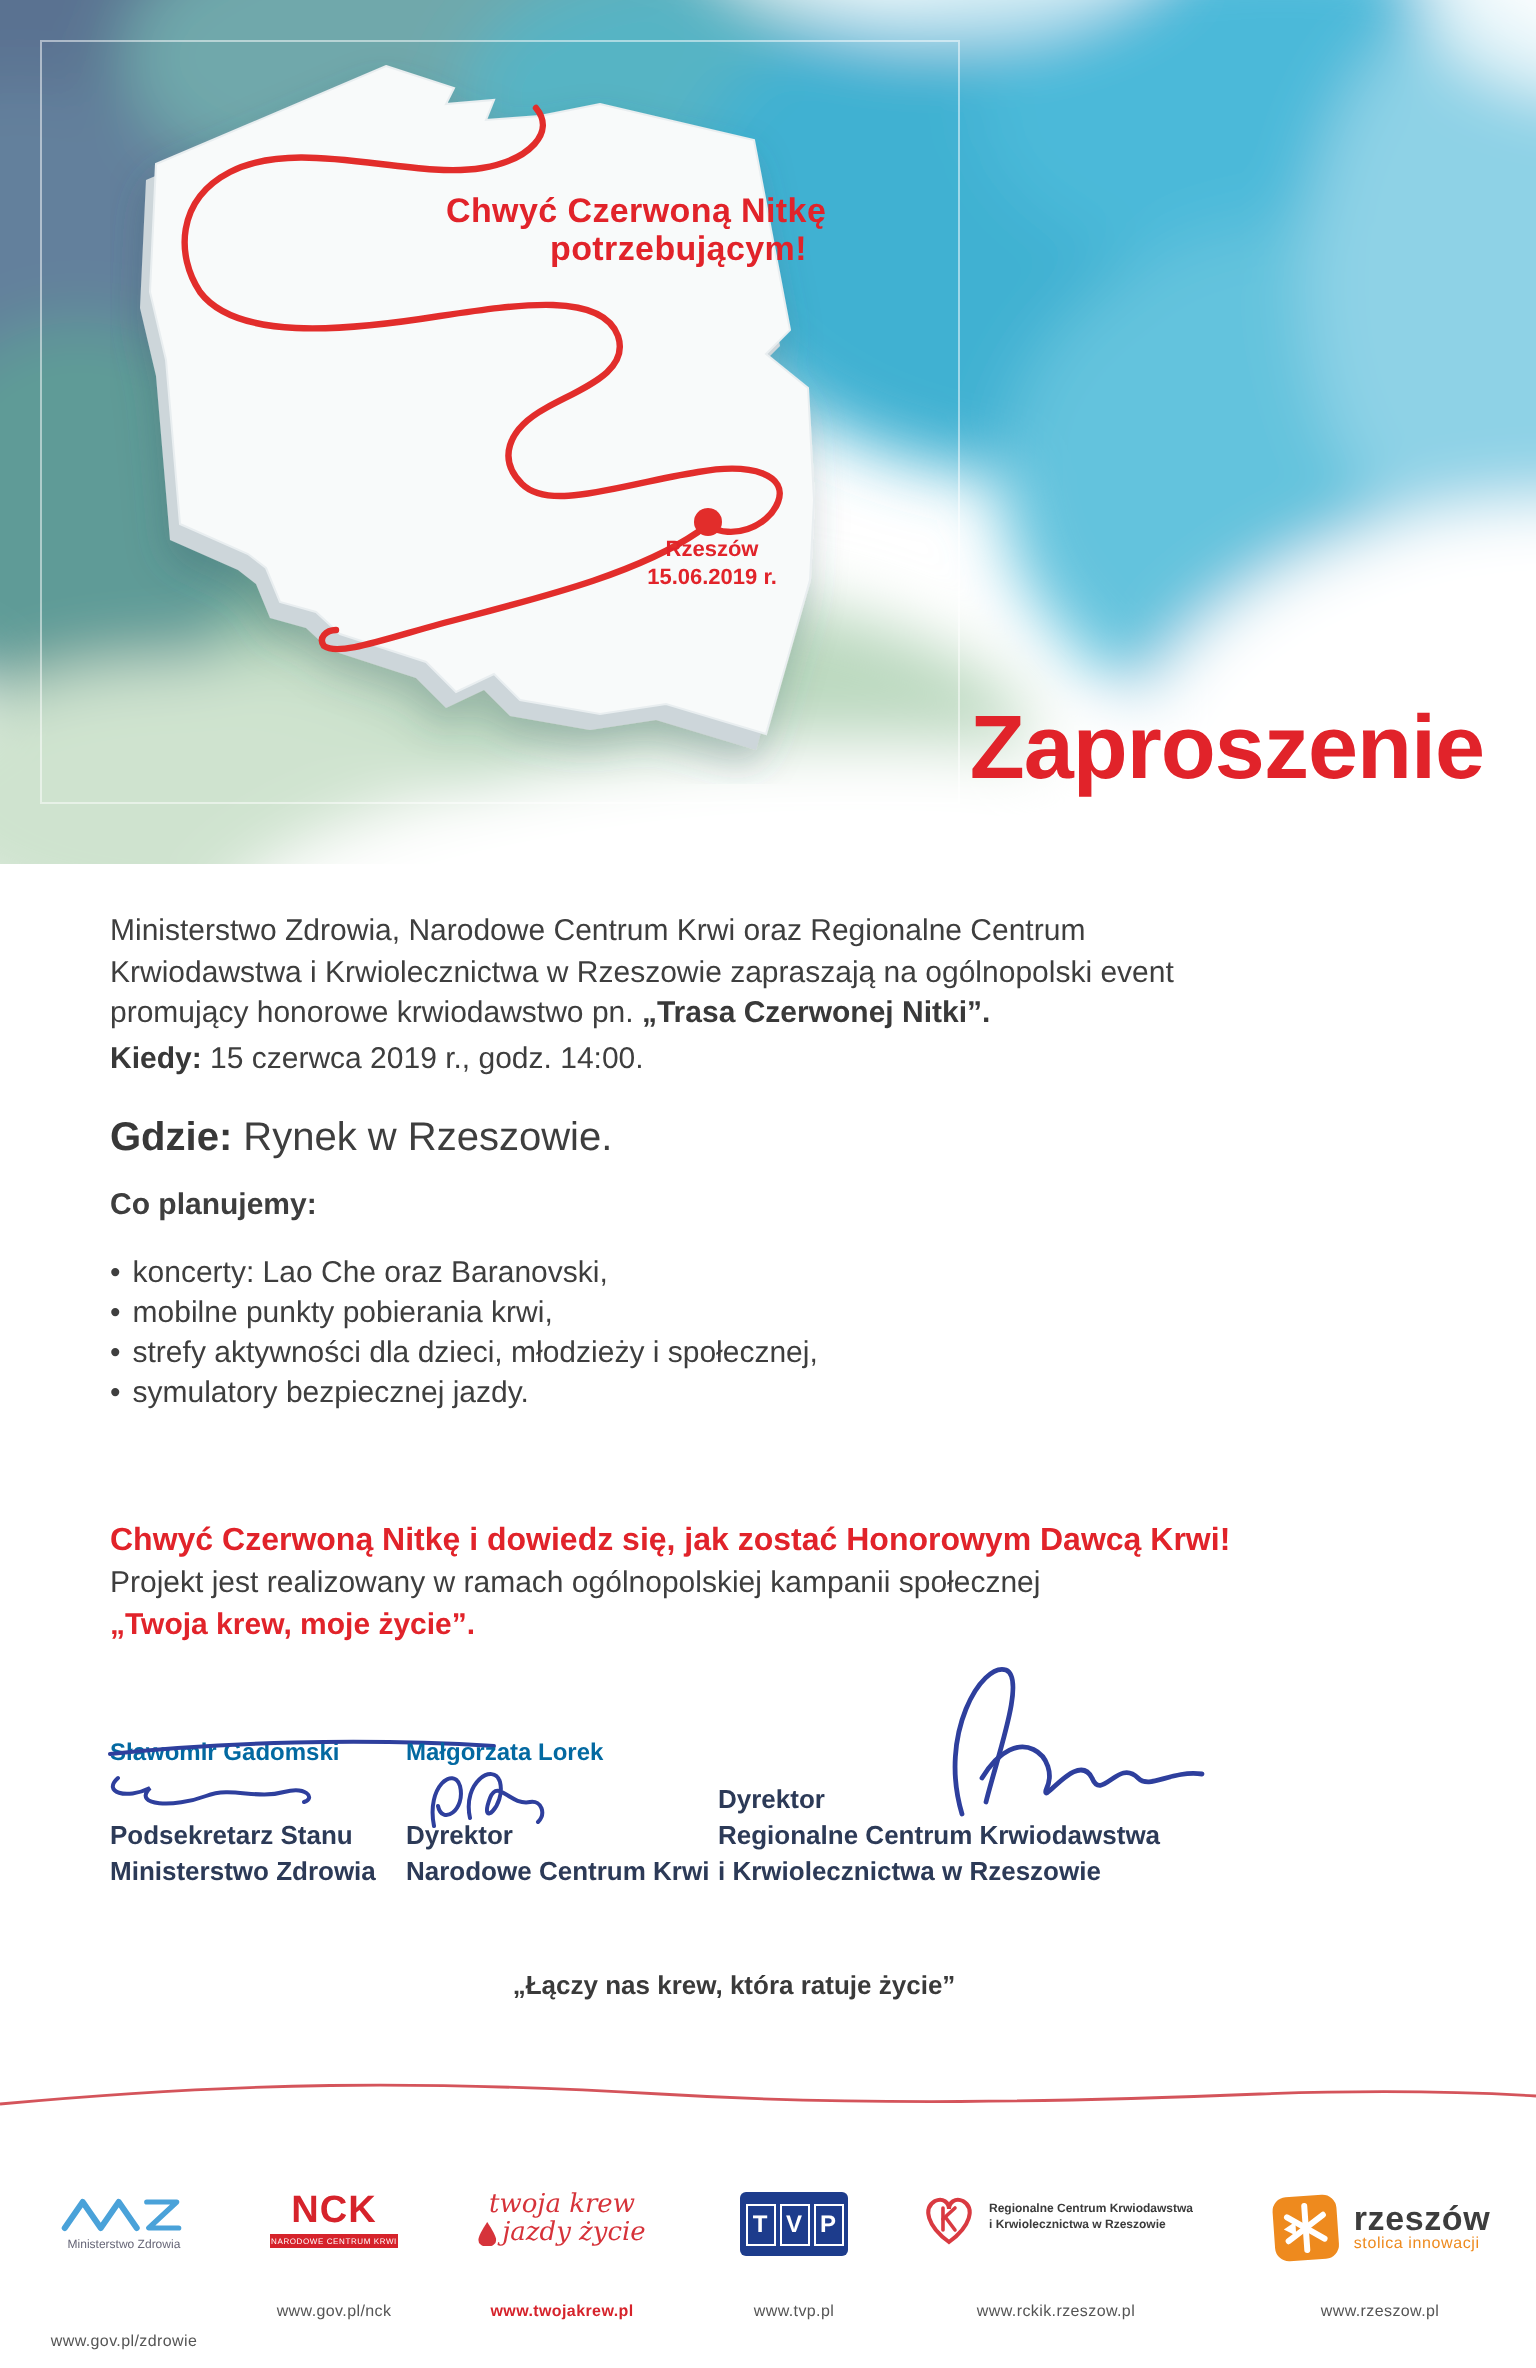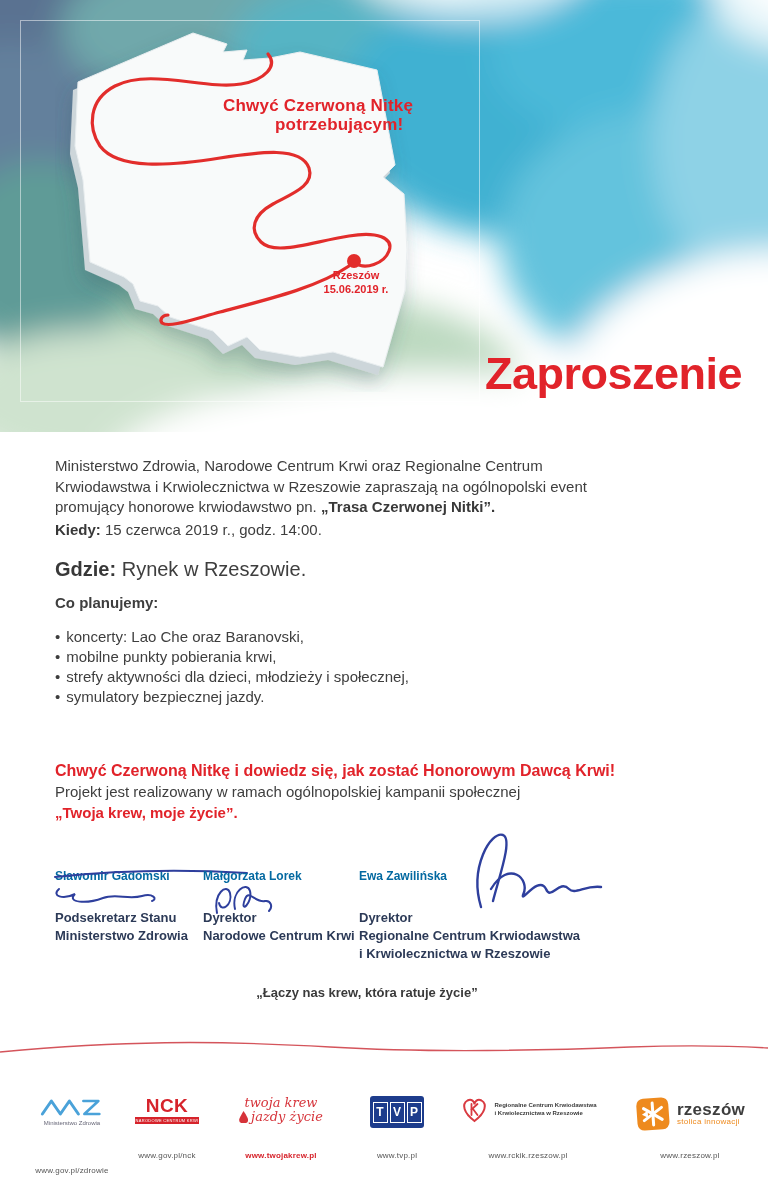--- a/index.html
+++ b/index.html
@@ -186,36 +186,35 @@
     </div>
   </div>
 
   <div class="sig-col c3">
     <svg class="sig-ink" style="left:92px;top:-38px;" width="160" height="86" viewBox="0 0 160 86">
       <g stroke="#2e3f9d" stroke-width="2.4" fill="none" stroke-linecap="round">
         <path d="M30,80 C18,40 40,4 52,8 C62,12 48,50 42,74"></path>
         <path d="M40,62 C58,32 80,52 72,68 C70,76 88,48 95,62 C100,74 108,52 118,62 C124,68 134,58 150,60"></path>
       </g>
     </svg>
-    <p class="sig-name">Ewa Zawilińska</p>
     <div class="sig-roles">
       <div>Dyrektor</div>
       <div>Regionalne Centrum Krwiodawstwa</div>
       <div>i Krwiolecznictwa w Rzeszowie</div>
     </div>
   </div>
 </div>
 
 <div class="quote">„Łączy nas krew, która ratuje życie”</div>
 
 <svg class="wavy" width="768" height="30" viewBox="0 0 768 30">
   <path d="M0,18 C120,7 210,6 330,13 C430,19 530,17 630,13 C685,11 735,12 768,14" stroke="#cf4149" stroke-width="1.4" fill="none" opacity=".9"></path>
 </svg>
 
-<div class="logo-cell" style="left:72px;gap:40px;">
+<div class="logo-cell" style="left:62px;gap:40px;">
   <div class="logo-graphic">
     <svg width="64" height="22" viewBox="0 0 64 22">
       <polyline points="2,18 11,5 20,18 29,5 38,18" stroke="#4aa2d9" stroke-width="3" fill="none" stroke-linejoin="round" stroke-linecap="round"></polyline>
       <path d="M43,5 h15 l-14,13 h15" stroke="#4aa2d9" stroke-width="2.6" fill="none" stroke-linejoin="round" stroke-linecap="round"></path>
     </svg>
     <div class="mz-caption">Ministerstwo Zdrowia</div>
   </div>
   <div class="logo-url">www.gov.pl/zdrowie</div>
 </div>
 

